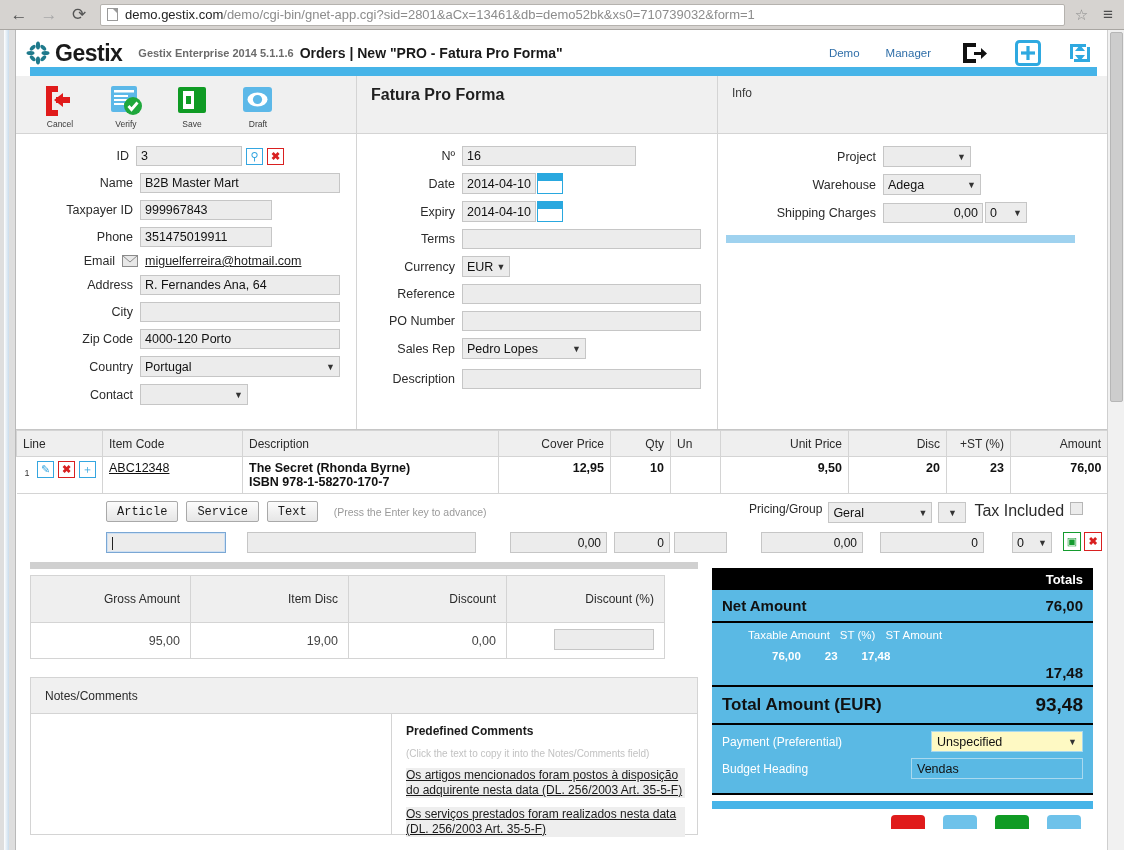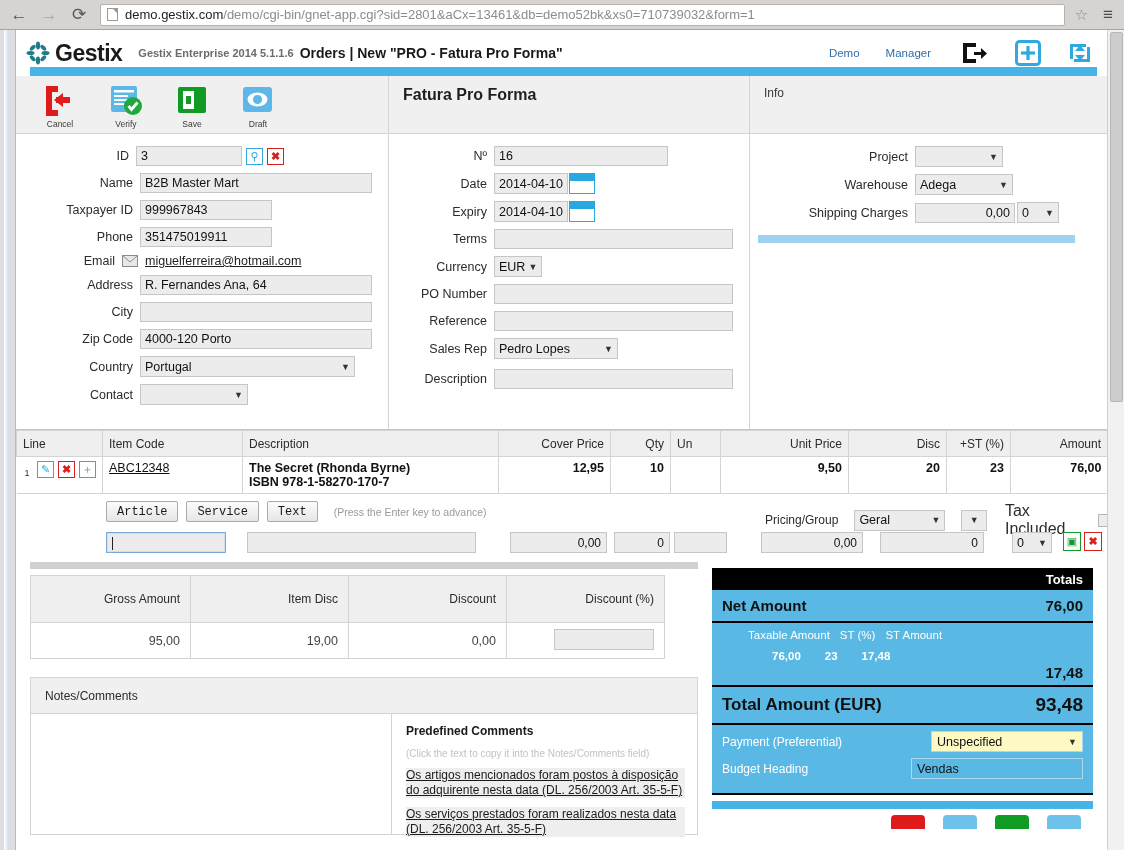--- a/index.html
+++ b/index.html
@@ -133,21 +133,21 @@
   .panel-head {
     background: #f0f0f0;
     border-bottom: 1px solid #d4d4d4;
     height: 58px;
     padding: 10px 14px 0 14px;
   }
   .panel-head-title { font-size: 16px; font-weight: bold; color: #1f1f1f; }
   .panel-head-title.small { font-size: 12px; font-weight: normal; color: #3a3a3a; }
 
   
-  #panel-left { width: 373px; border-right: 1px solid #d4d4d4; }
+  #panel-left { width: 341px; border-right: 1px solid #d4d4d4; }
   #action-toolbar {
     background: #f0f0f0; border-bottom: 1px solid #d4d4d4;
     height: 58px; display: flex; align-items: flex-start; gap: 22px;
     padding: 8px 0 0 22px;
   }
   .tool-btn {
     width: 44px; display: flex; flex-direction: column;
     align-items: center; cursor: pointer;
   }
   .tool-glyph { width: 34px; height: 34px; }
@@ -513,25 +513,25 @@
             <div class="fin" style="width:240px"></div>
           </div>
           <div class="frow">
             <div class="flabel" style="width:105px">Currency</div>
             <div class="fsel" style="width:48px">
               <span>EUR</span>
               <span class="caret" style="margin-left:3px">▼</span>
             </div>
           </div>
           <div class="frow">
+            <div class="flabel" style="width:105px">Reference</div>
+            <div class="fin" style="width:240px"></div>
+          </div>
+          <div class="frow">
             <div class="flabel" style="width:105px">PO Number</div>
-            <div class="fin" style="width:240px"></div>
-          </div>
-          <div class="frow">
-            <div class="flabel" style="width:105px">Reference</div>
             <div class="fin" style="width:240px"></div>
           </div>
           <div class="frow">
             <div class="flabel" style="width:105px">Sales Rep</div>
             <div class="fsel" style="width:124px">
               <span>Pedro Lopes</span>
               <span class="caret">▼</span>
             </div>
           </div>
           <div class="frow" style="margin-top:10px">
@@ -626,21 +626,21 @@
       </table>
 
       <div id="entry-strip">
         <div style="position:absolute;left:90px;top:7px;display:flex;gap:8px;align-items:center">
           <button class="btn3">Article</button>
           <button class="btn3">Service</button>
           <button class="btn3">Text</button>
           <span class="hint" style="margin-left:8px">(Press the Enter key to advance)</span>
         </div>
 
-        <div style="position:absolute;left:749px;top:8px;display:flex;align-items:center;gap:16px">
+        <div style="position:absolute;left:733px;top:8px;display:flex;gap:6px">
           <span style="font-size:12px;color:#2b2b2b">Pricing/Group</span>
           <div class="fsel" style="width:104px">
             <span>Geral</span>
             <span class="caret">▼</span>
           </div>
           <div class="fsel" style="width:28px;justify-content:center">
             <span class="caret" style="margin:0">▼</span>
           </div>
           <span style="font-size:16px;color:#2b2b2b;margin-left:2px">Tax Included</span>
           <span class="chk"></span>

